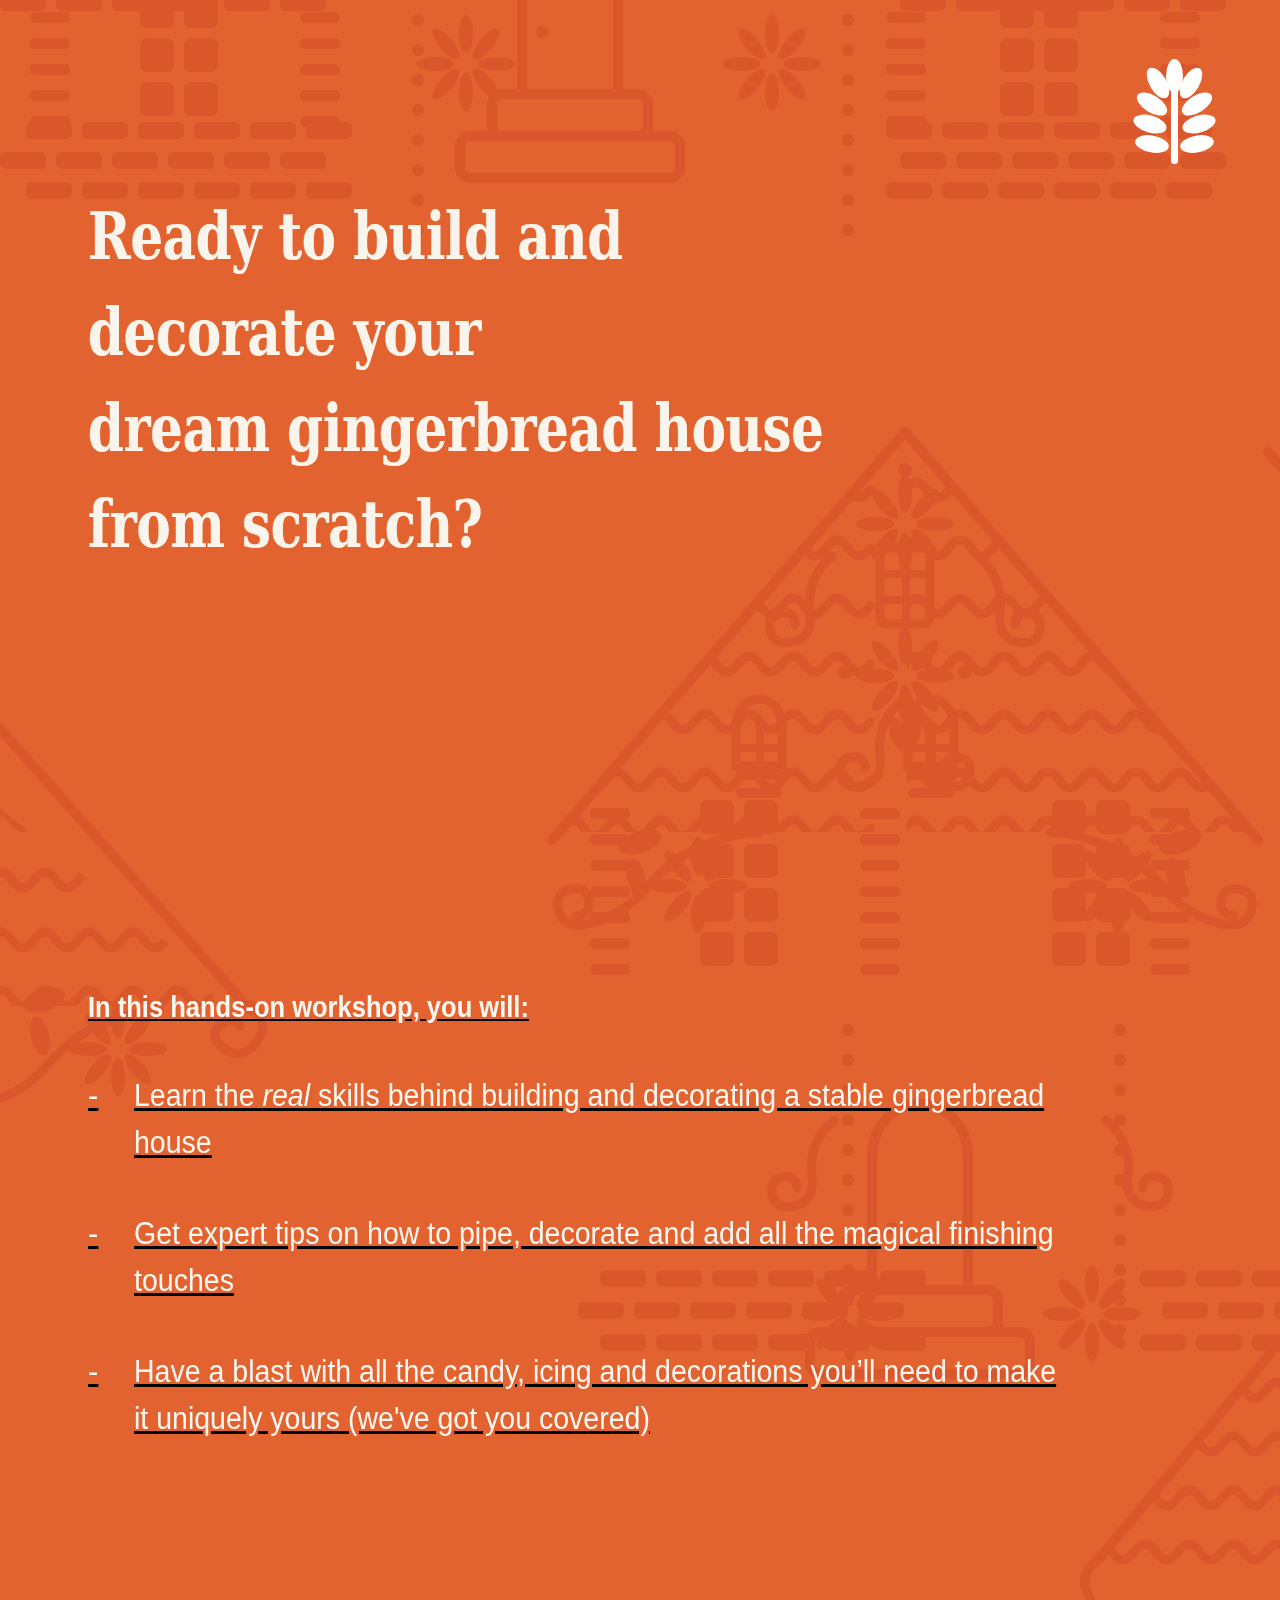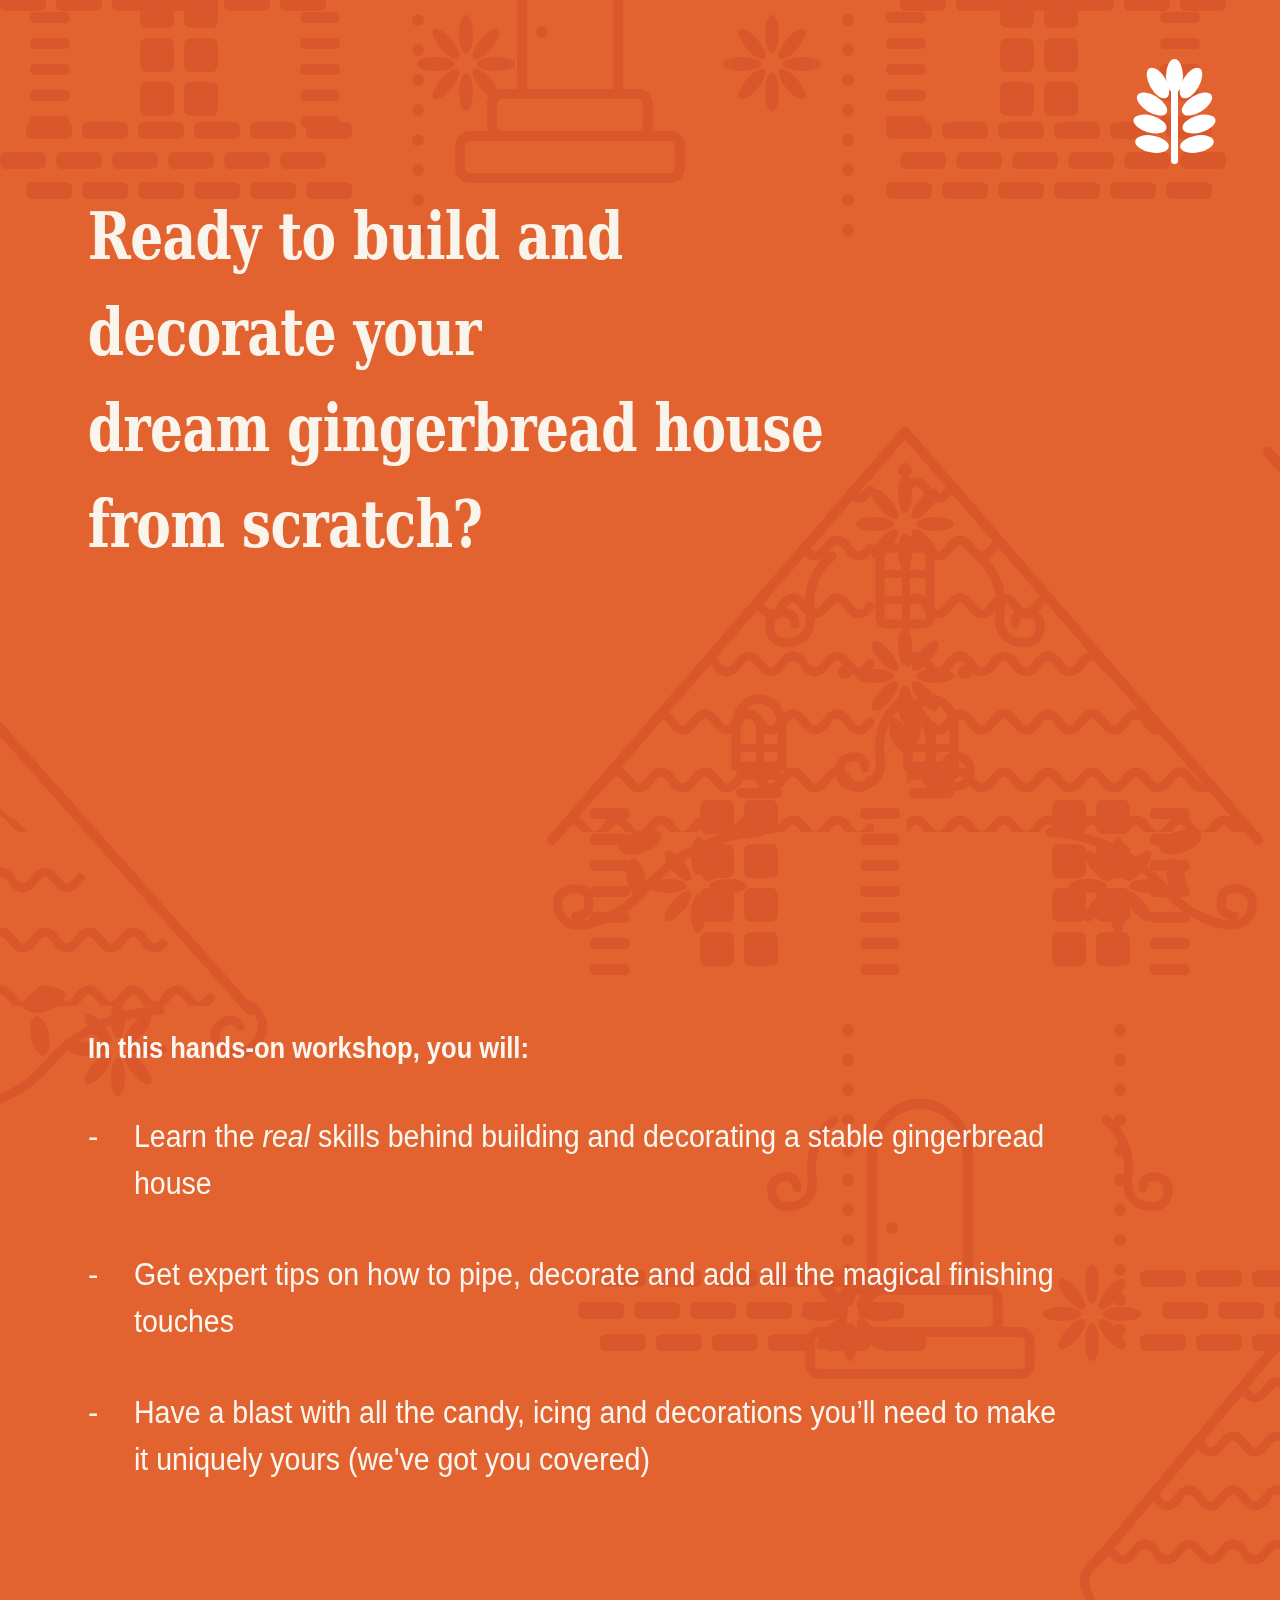--- a/index.html
+++ b/index.html
@@ -59,22 +59,23 @@
     white-space: pre-line;
     text-shadow:
        0.6px 0 0 rgba(226,99,47,0.30),
       -0.6px 0 0 rgba(250,245,236,0.45);
   }
 
   
   #copy {
     position: absolute;
     left: 88px;
-    top: 1031px;
+    top: 990px;
     width: 1060px;
+    text-decoration: underline;
   }
 
   #copy-lede {
     font-size: 29px;
     font-weight: 700;
     line-height: 34px;
     color: #FBF7F0;
     transform: scaleX(0.88);
     transform-origin: left top;
     margin-bottom: 48px;

